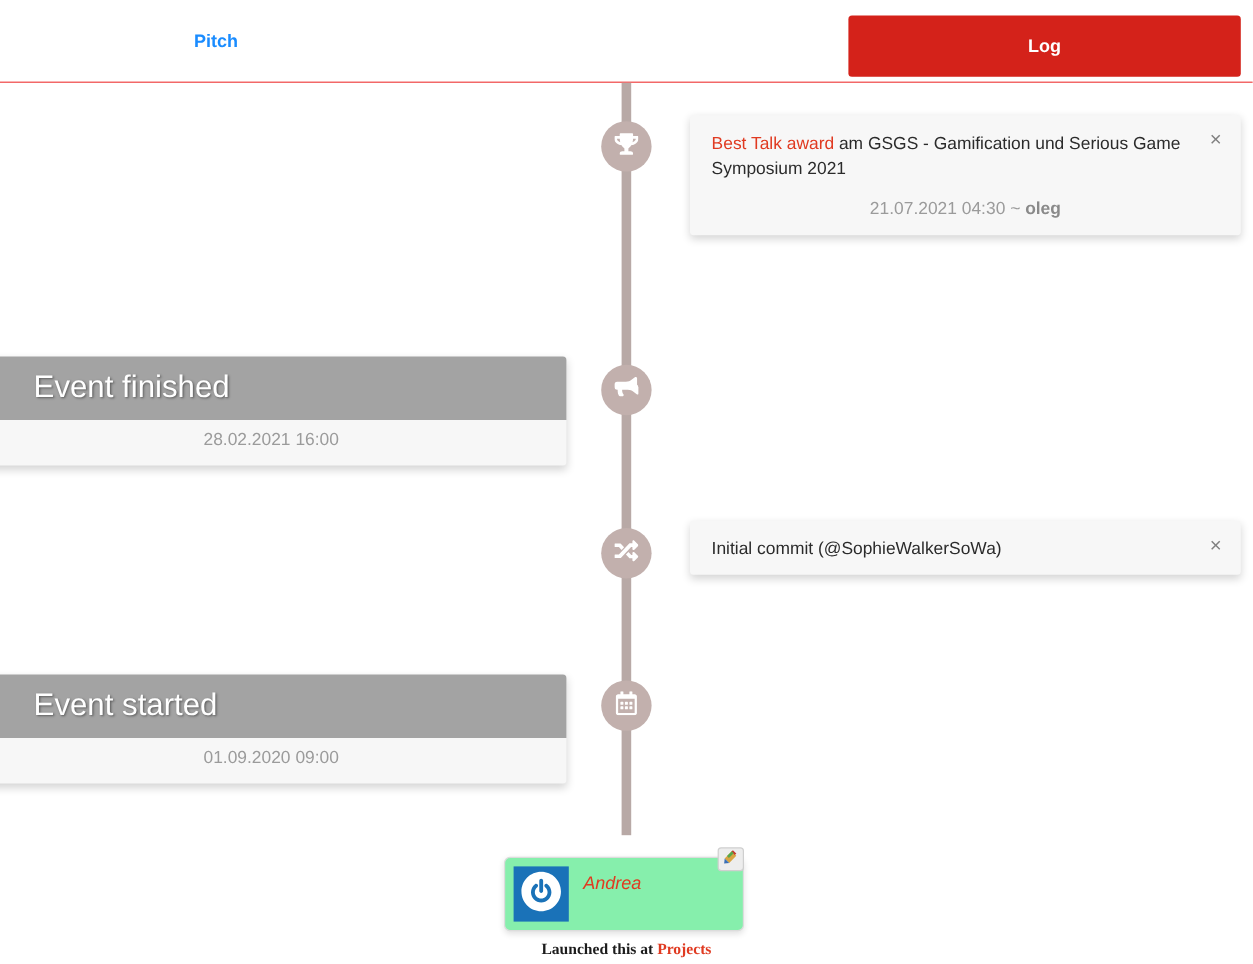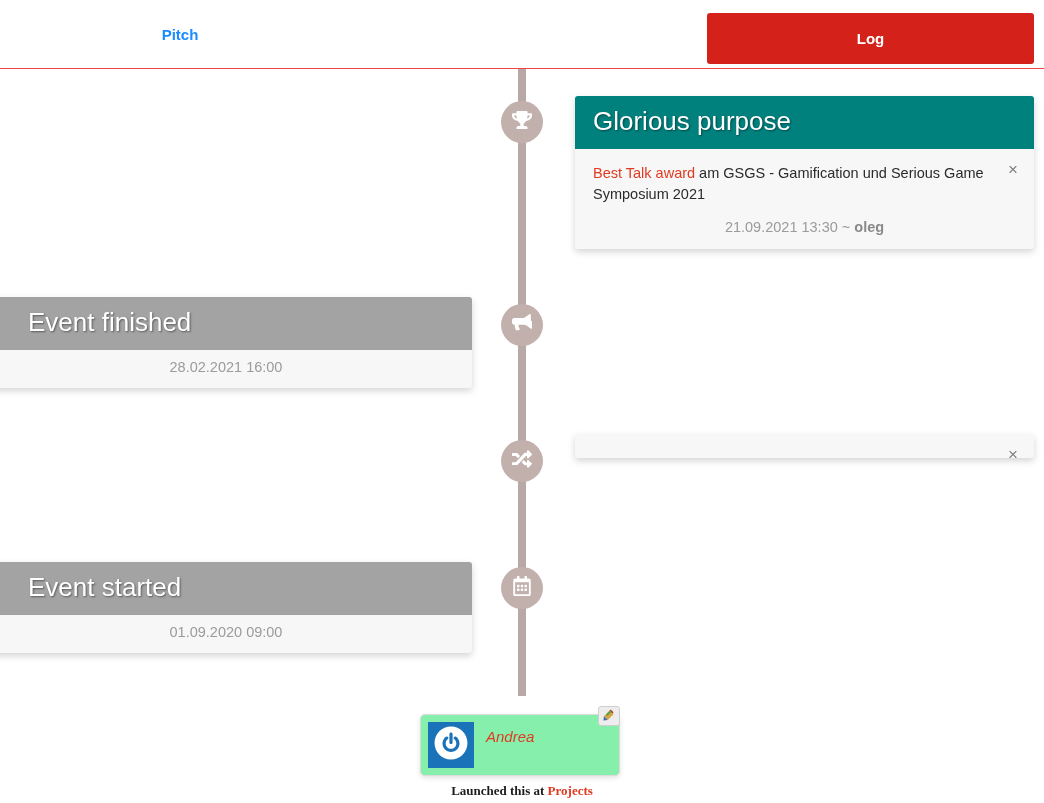--- a/index.html
+++ b/index.html
@@ -151,40 +151,40 @@
   </div>
   <div class="tl-node" style="top:567px">
     <span>
       <svg viewBox="0 0 448 512">
           <path d="M148 288h-40c-6.6 0-12-5.4-12-12v-40c0-6.6 5.4-12 12-12h40c6.6 0 12 5.4 12 12v40c0 6.6-5.4 12-12 12zm108-12v-40c0-6.6-5.4-12-12-12h-40c-6.6 0-12 5.4-12 12v40c0 6.6 5.4 12 12 12h40c6.6 0 12-5.4 12-12zm96 0v-40c0-6.6-5.4-12-12-12h-40c-6.6 0-12 5.4-12 12v40c0 6.6 5.4 12 12 12h40c6.6 0 12-5.4 12-12zm-96 96v-40c0-6.6-5.4-12-12-12h-40c-6.6 0-12 5.4-12 12v40c0 6.6 5.4 12 12 12h40c6.6 0 12-5.4 12-12zm-96 0v-40c0-6.6-5.4-12-12-12h-40c-6.6 0-12 5.4-12 12v40c0 6.6 5.4 12 12 12h40c6.6 0 12-5.4 12-12zm192 0v-40c0-6.6-5.4-12-12-12h-40c-6.6 0-12 5.4-12 12v40c0 6.6 5.4 12 12 12h40c6.6 0 12-5.4 12-12zm96-260v352c0 26.5-21.5 48-48 48H48c-26.5 0-48-21.5-48-48V112c0-26.5 21.5-48 48-48h48V12c0-6.6 5.4-12 12-12h40c6.6 0 12 5.4 12 12v52h128V12c0-6.6 5.4-12 12-12h40c6.6 0 12 5.4 12 12v52h48c26.5 0 48 21.5 48 48zm-48 346V160H48v298c0 3.3 2.7 6 6 6h340c3.3 0 6-2.7 6-6z"></path>
         </svg>
     </span>
   </div>
 
   <div class="card" id="card-glorious">
-    <div class="card-header teal">Glorious purpose</div>
     <div class="card-body">
       <button class="close-btn">×</button>
       <div class="card-text">
         <span class="hl-red">Best Talk award</span><span> am GSGS - Gamification und Serious Game Symposium 2021</span>
       </div>
     </div>
     <div class="card-meta">
-      <span>21.09.2021 13:30 ~ </span><span class="author">oleg</span>
+      <span>21.07.2021 04:30 ~ </span><span class="author">oleg</span>
     </div>
   </div>
 
   <div class="card left-card" id="card-finished">
     <div class="card-header grey">Event finished</div>
     <div class="card-meta">28.02.2021 16:00</div>
   </div>
 
   <div class="card" id="card-commit">
     <div class="card-body">
       <button class="close-btn">×</button>
+      <div class="card-text">Initial commit (@SophieWalkerSoWa)</div>
     </div>
   </div>
 
   <div class="card left-card" id="card-started">
     <div class="card-header grey">Event started</div>
     <div class="card-meta">01.09.2020 09:00</div>
   </div>
 
   <div id="footer-user-card">
     <div id="avatar">

